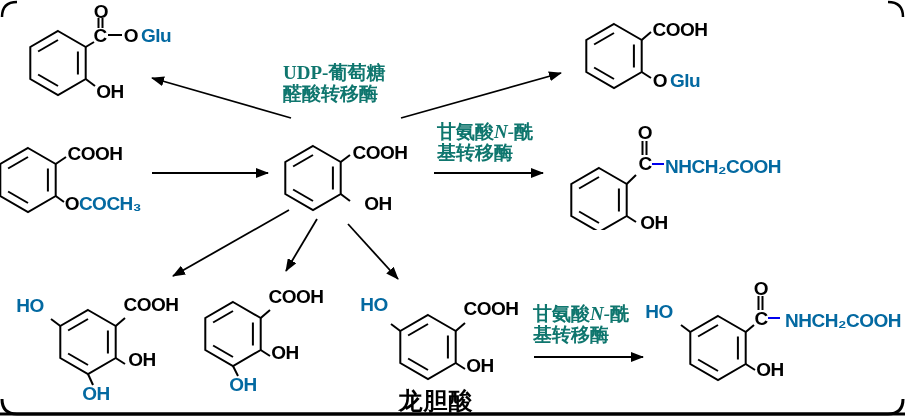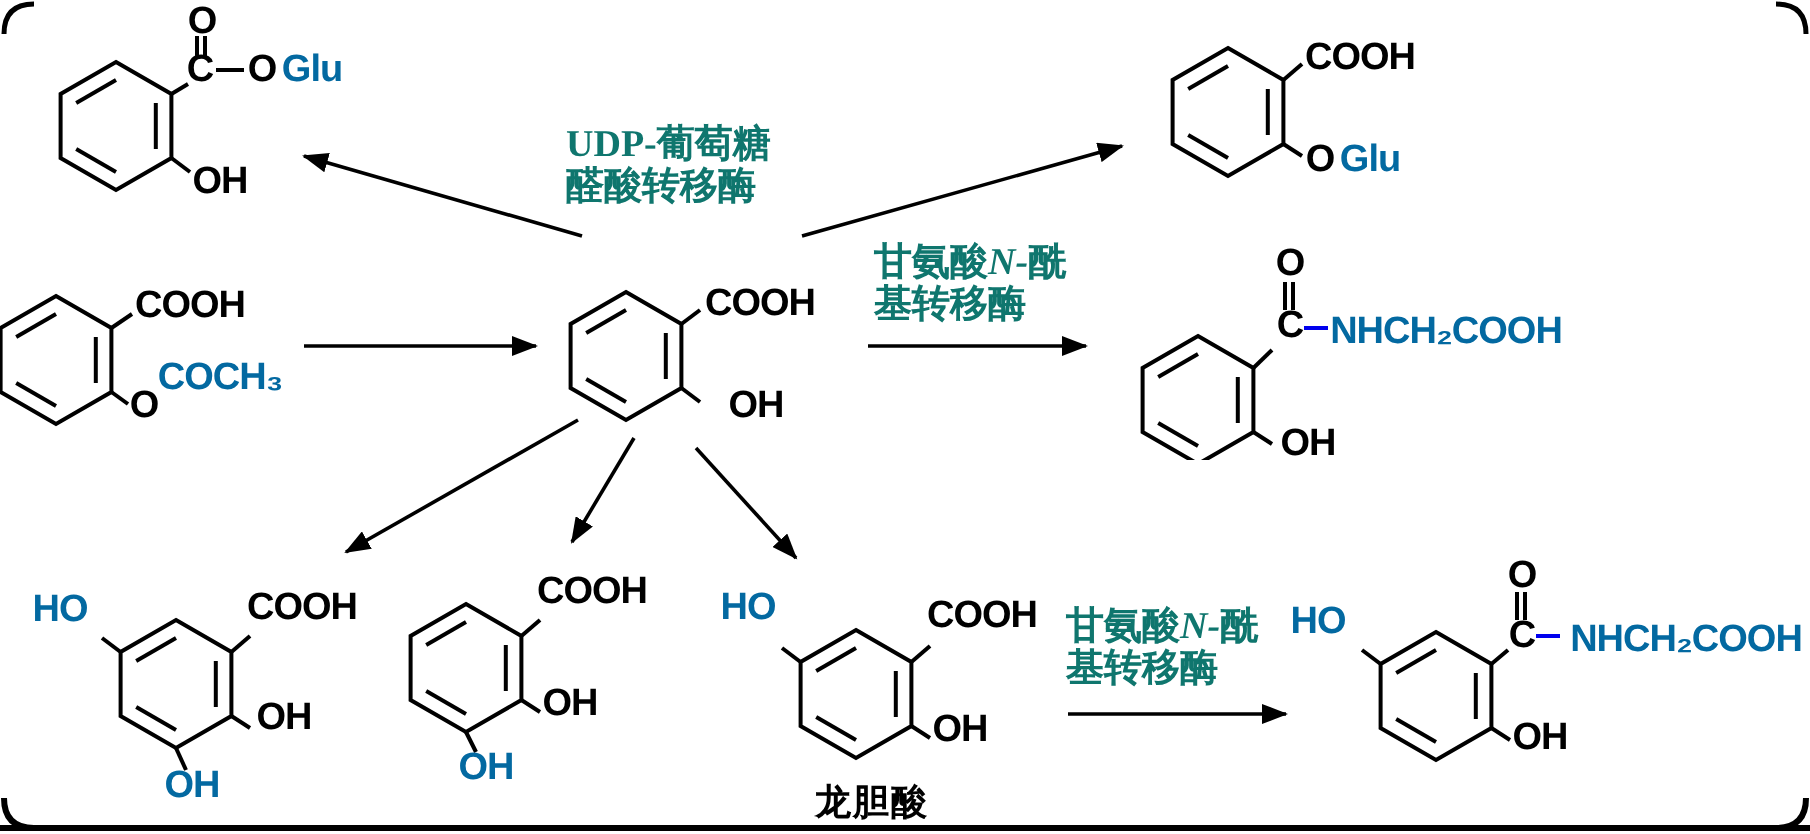--- a/index.html
+++ b/index.html
@@ -9,21 +9,21 @@
   .overlay{position:absolute;left:0;top:0;pointer-events:none;}
   .mol{position:absolute;}
   .mol svg{position:absolute;left:0;top:0;}
   .lbl{position:absolute;transform:translate(-50%,-50%);font-family:"Liberation Sans",sans-serif;
        font-weight:bold;font-size:19px;letter-spacing:-0.5px;line-height:1;color:#000;
        white-space:nowrap;}
   .blue{color:#0369a1;}
   .enzyme{position:absolute;font-family:Liberation Serif, serif;font-weight:bold;
           font-size:19px;line-height:21px;color:#0f766e;white-space:nowrap;}
   .enzyme i{font-style:italic;}
-  .caption{font-size:18px;font-weight:bold;letter-spacing:1px;}
+  .caption{font-size:24px;font-weight:bold;letter-spacing:1px;}
 </style>
 </head>
 <body>
 
 <div id="canvas">
 
   <svg width="0" height="0" style="position:absolute">
     <defs>
       <g id="benzene" fill="none" stroke="#000" stroke-width="2">
         <polygon points="0,-32 27.7,-16 27.7,16 0,32 -27.7,16 -27.7,-16"></polygon>
@@ -90,21 +90,21 @@
   <div class="mol" style="left:0px;top:133px;width:195px;height:105px;">
     <svg width="195" height="105">
       <use href="#benzene" transform="translate(28,47)"></use>
       <g stroke="#000" stroke-width="2">
         <line x1="55.7" y1="31" x2="66" y2="24"></line>
         <line x1="55.7" y1="63" x2="64" y2="69"></line>
       </g>
     </svg>
     <span class="lbl" style="left:95px;top:20px;">COOH</span>
     <span class="lbl" style="left:72px;top:70px;">O</span>
-    <span class="lbl blue" style="left:110px;top:56px;">COCH₃</span>
+    <span class="lbl blue" style="left:110px;top:70px;">COCH₃</span>
   </div>
 
   <div class="mol" style="left:268px;top:133px;width:180px;height:105px;">
     <svg width="180" height="105">
       <use href="#benzene" transform="translate(45,45)"></use>
       <g stroke="#000" stroke-width="2">
         <line x1="72.7" y1="29" x2="82" y2="22"></line>
         <line x1="72.7" y1="61" x2="82" y2="68"></line>
       </g>
     </svg>

